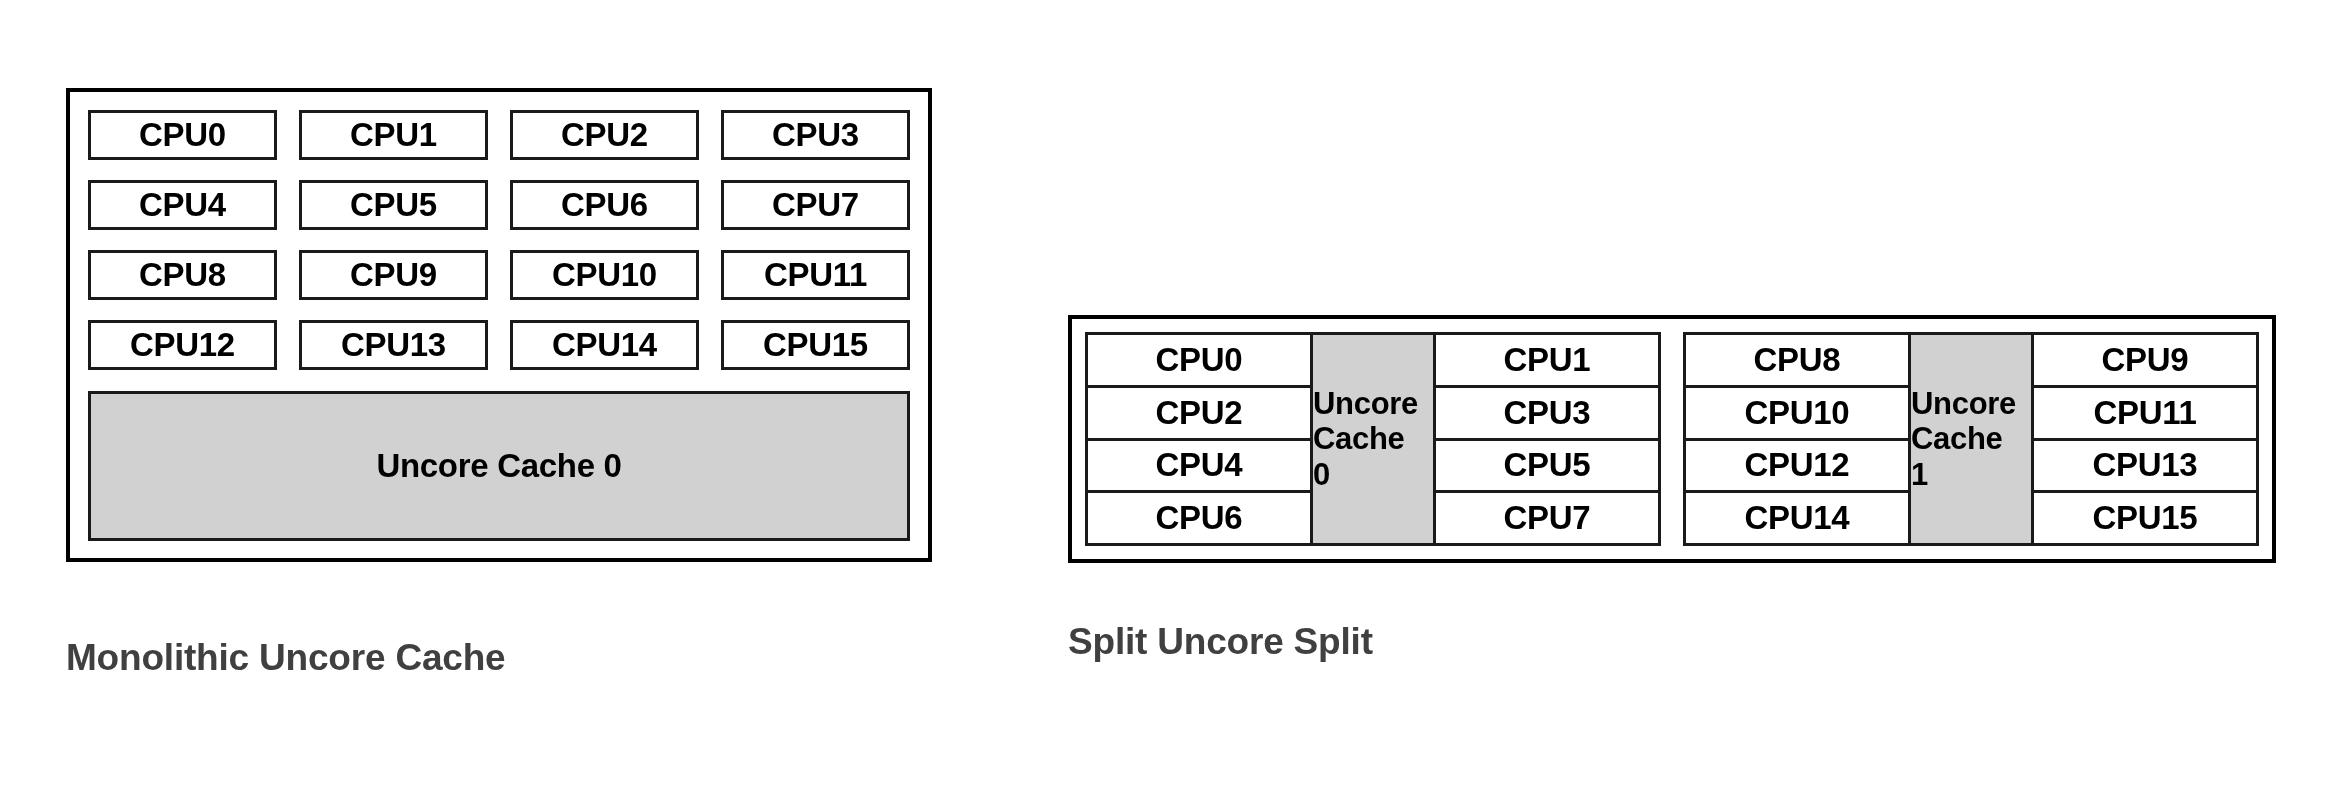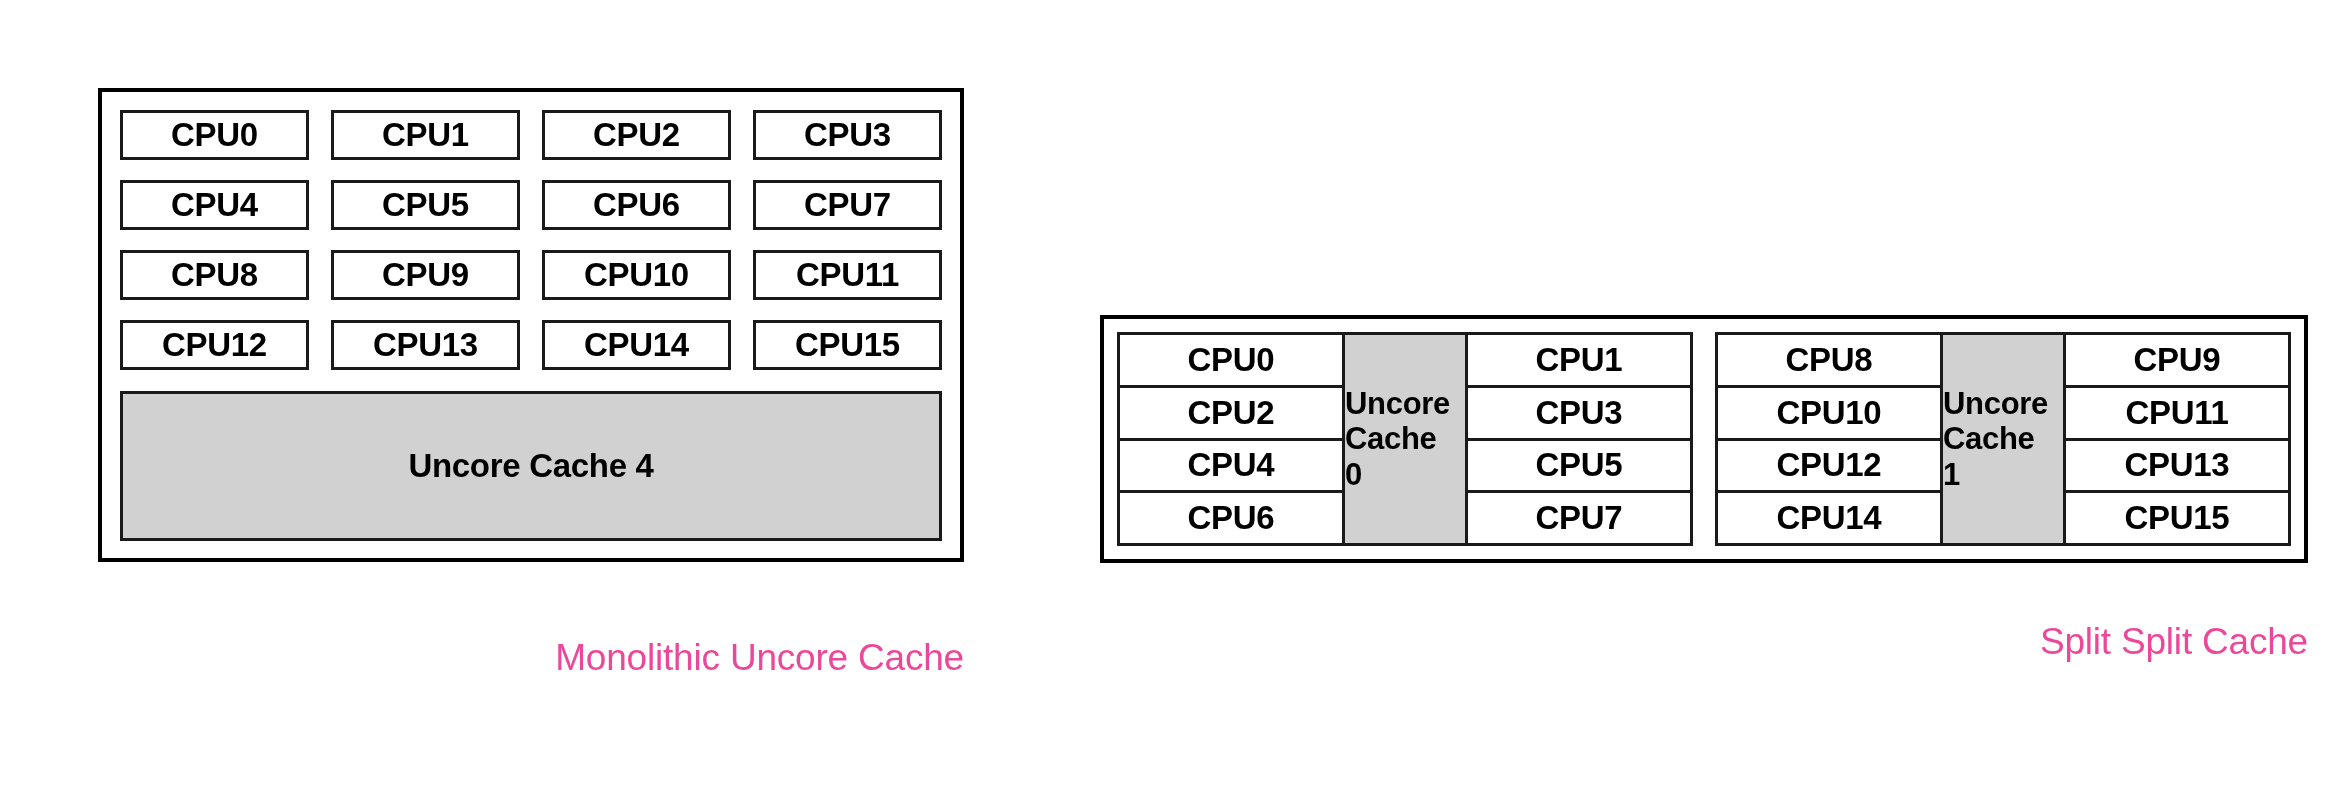--- a/index.html
+++ b/index.html
@@ -11,28 +11,27 @@
     width: 2348px;
     height: 802px;
     font-family: "Liberation Sans", sans-serif;
     position: relative;
     overflow: hidden;
   }
 
   
   .figure {
     position: absolute;
-    margin-left: 32px;
   }
 
   .caption {
-    text-align: right;
-    font-weight: normal;
+    text-align: left;
+    font-weight: bold;
     font-size: 37px;
-    color: #ec4899;
+    color: #404040;
     letter-spacing: -0.2px;
     white-space: nowrap;
   }
 
   
   #fig-monolithic {
     left: 66px;
     top: 88px;
     width: 866px;
   }
@@ -169,21 +168,21 @@
       <div class="cpu-cell">CPU8</div>
       <div class="cpu-cell">CPU9</div>
       <div class="cpu-cell">CPU10</div>
       <div class="cpu-cell">CPU11</div>
       <div class="cpu-cell">CPU12</div>
       <div class="cpu-cell">CPU13</div>
       <div class="cpu-cell">CPU14</div>
       <div class="cpu-cell">CPU15</div>
     </div>
 
-    <div id="mono-cache">Uncore Cache 4</div>
+    <div id="mono-cache">Uncore Cache 0</div>
 
   </div>
 
   <div class="caption" id="mono-caption">Monolithic Uncore Cache</div>
 </div>
 
 <div class="figure" id="fig-split">
 
   <div id="split-outer">
 
@@ -222,14 +221,14 @@
       <div class="cpu-column">
         <div class="cpu-stack-cell">CPU9</div>
         <div class="cpu-stack-cell">CPU11</div>
         <div class="cpu-stack-cell">CPU13</div>
         <div class="cpu-stack-cell">CPU15</div>
       </div>
     </div>
 
   </div>
 
-  <div class="caption" id="split-caption">Split Split Cache</div>
+  <div class="caption" id="split-caption">Split Uncore Split</div>
 </div>
 
 </body></html>

